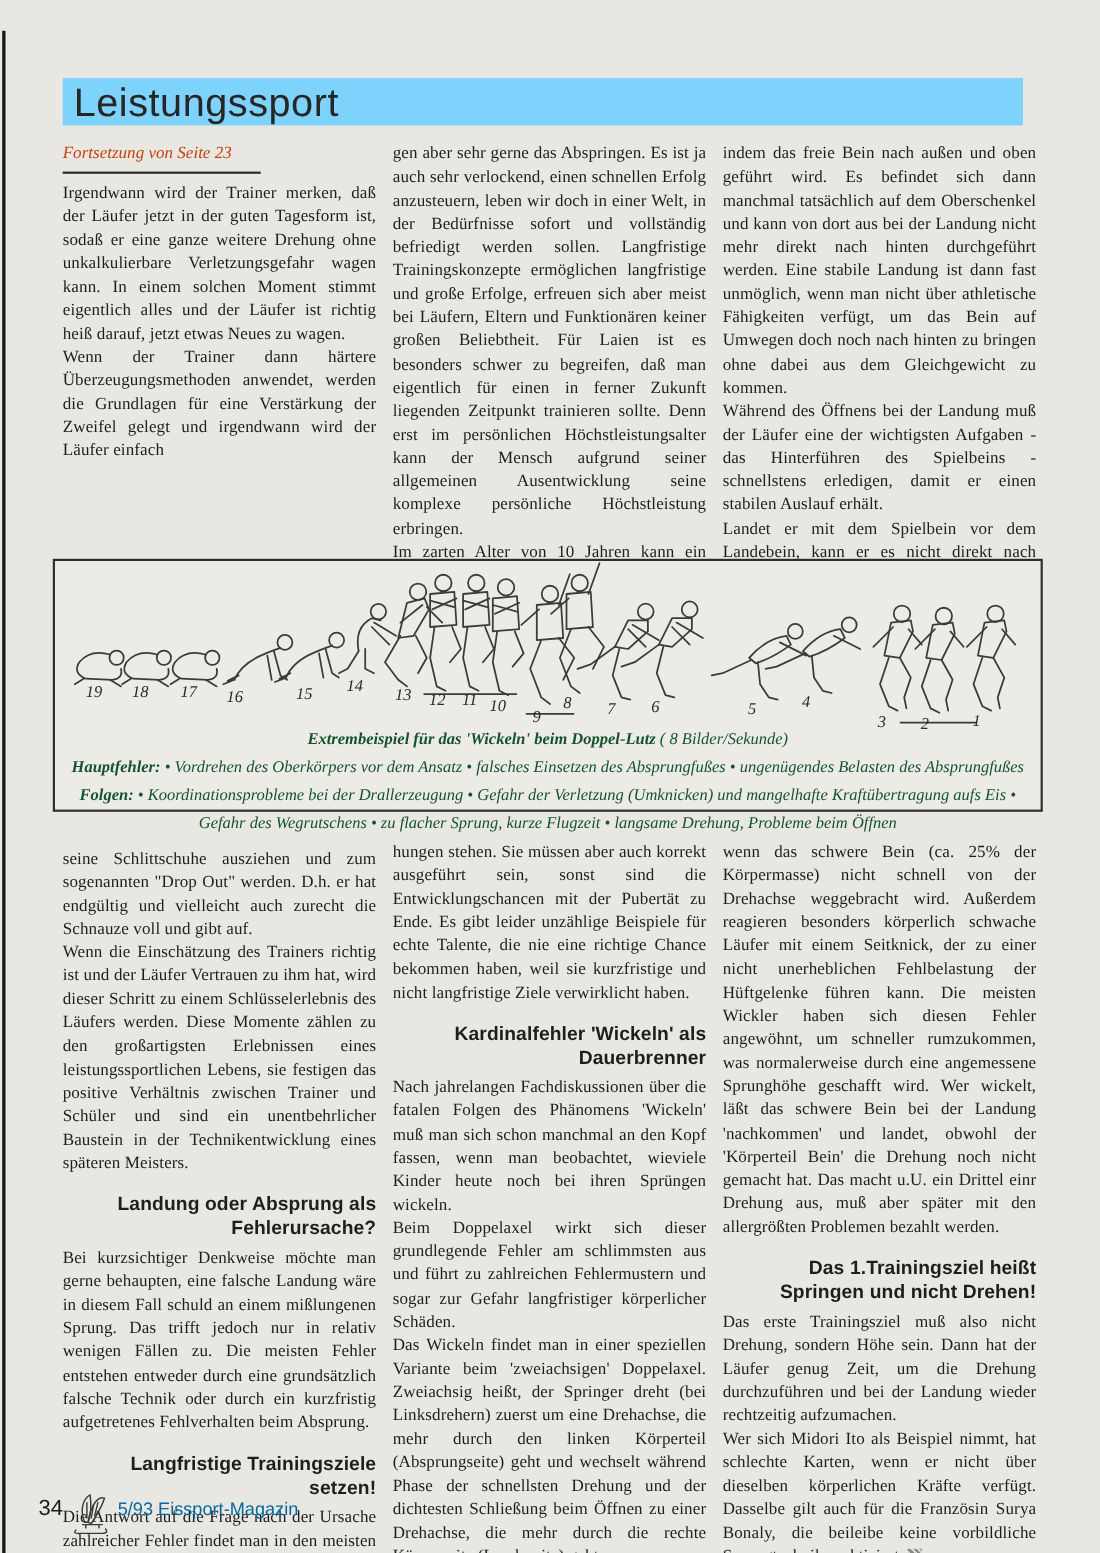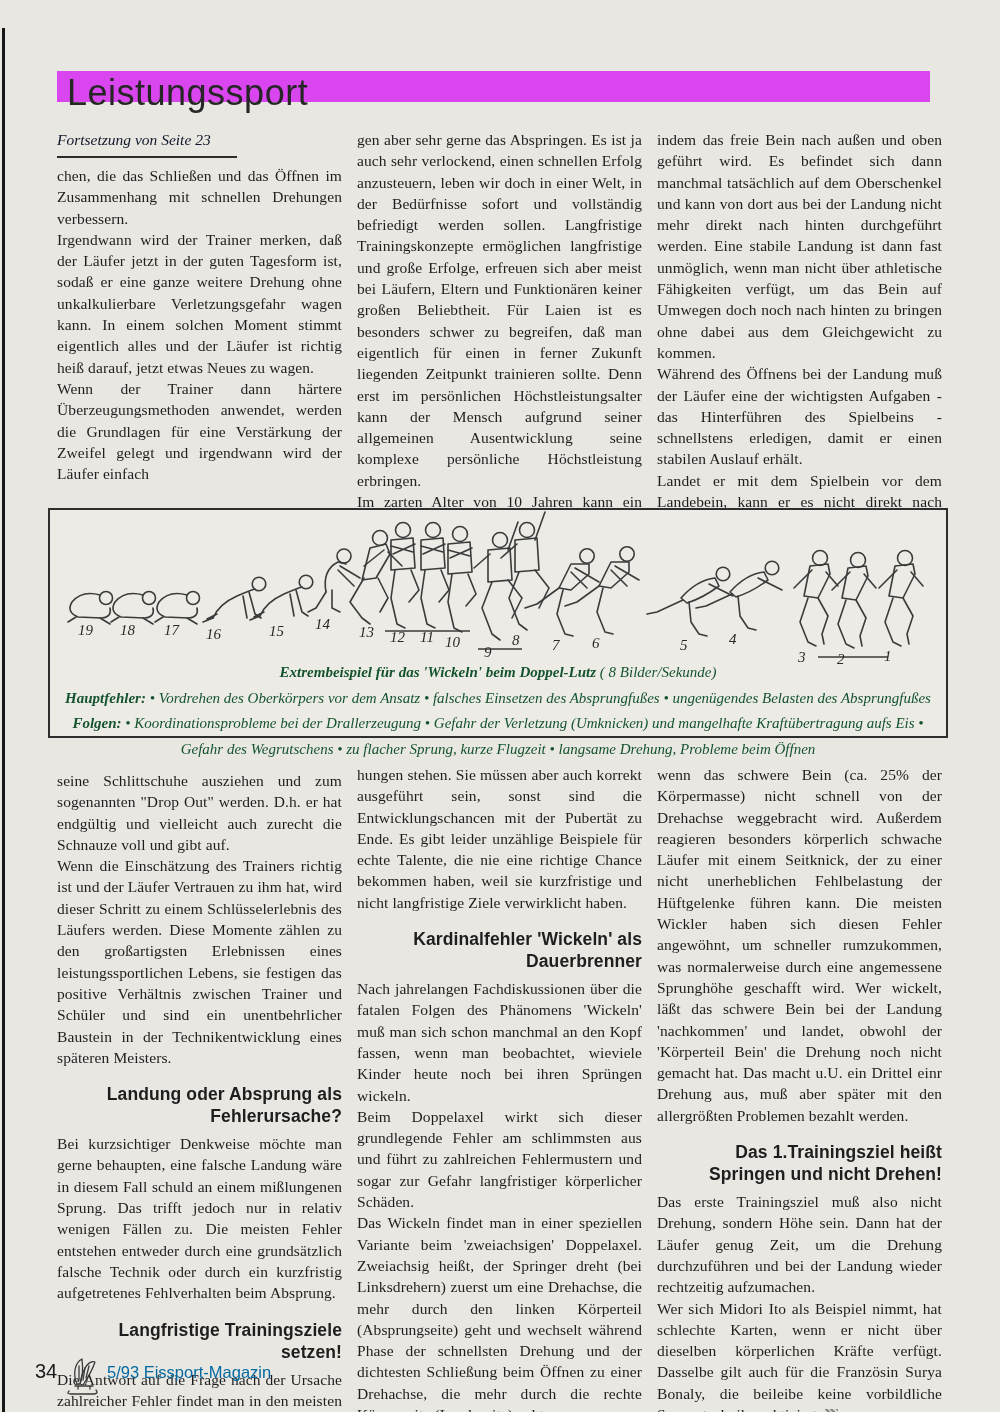--- a/index.html
+++ b/index.html
@@ -4,30 +4,30 @@
 <style>
   html,body{margin:0;padding:0;}
   body{background:#b9b7b3;}
   #page{
     position:relative; width:1000px; height:1412px; margin:0 auto;
     background:#e9e7e2; overflow:hidden;
     font-family:"Liberation Serif", serif; color:#1e1e1e;
   }
   .edge-line{position:absolute; left:2px; top:28px; width:3px; height:1384px; background:#161616;}
   .header-bar{
-    position:absolute; left:57px; top:71px; width:873px; height:31px;
-    background:#d946ef;
+    position:absolute; left:57px; top:71px; width:873px; height:43px;
+    background:#7dd3fc;
   }
   .header-bar .title{
     font-family:"Liberation Sans", sans-serif; font-size:36px; line-height:43px;
     color:#262626; padding-left:10px; letter-spacing:0.5px;
   }
   .cont-note{
     position:absolute; left:57px; top:131px; width:180px;
-    font-style:italic; font-size:15.5px; color:#0f172a;
+    font-style:italic; font-size:15.5px; color:#c2410c;
     border-bottom:2px solid #2c2c2c; padding-bottom:7px;
   }
   .col{
     position:absolute; width:285px; text-align:justify;
     font-size:15.5px; line-height:21.3px; letter-spacing:0.1px;
   }
   .col p{margin:0; padding:0;}
   .col .h{
     font-family:"Liberation Sans", sans-serif; font-weight:bold;
     font-size:17.5px; line-height:22px; text-align:right;
@@ -77,21 +77,20 @@
 <div id="page">
   <div class="edge-line"></div>
 
   <div class="header-bar">
     <div class="title">Leistungssport</div>
   </div>
 
   <div class="cont-note">Fortsetzung von Seite 23</div>
 
   <div class="col" id="col1-top">
-    <p>chen, die das Schließen und das Öffnen im Zusammenhang mit schnellen Drehungen verbessern.</p>
     <p>Irgendwann wird der Trainer merken, daß der Läufer jetzt in der guten Tagesform ist, sodaß er eine ganze weitere Drehung ohne unkalkulierbare Verletzungsgefahr wagen kann. In einem solchen Moment stimmt eigentlich alles und der Läufer ist richtig heiß darauf, jetzt etwas Neues zu wagen.</p>
     <p>Wenn der Trainer dann härtere Überzeugungsmethoden anwendet, werden die Grundlagen für eine Verstärkung der Zweifel gelegt und irgendwann wird der Läufer einfach</p>
   </div>
   <div class="col" id="col2-top">
     <p>gen aber sehr gerne das Abspringen. Es ist ja auch sehr verlockend, einen schnellen Erfolg anzusteuern, leben wir doch in einer Welt, in der Bedürfnisse sofort und vollständig befriedigt werden sollen. Langfristige Trainingskonzepte ermöglichen langfristige und große Erfolge, erfreuen sich aber meist bei Läufern, Eltern und Funktionären keiner großen Beliebtheit. Für Laien ist es besonders schwer zu begreifen, daß man eigentlich für einen in ferner Zukunft liegenden Zeitpunkt trainieren sollte. Denn erst im persönlichen Höchstleistungsalter kann der Mensch aufgrund seiner allgemeinen Ausentwicklung seine komplexe persönliche Höchstleistung erbringen.</p>
     <p>Im zarten Alter von 10 Jahren kann ein kleines, dünnes und mutiges Mädchen, das über die Probleme noch nicht so genau nachdenkt, schnell doppelte und dreifache Dre-</p>
   </div>
   <div class="col" id="col3-top">
     <p>indem das freie Bein nach außen und oben geführt wird. Es befindet sich dann manchmal tatsächlich auf dem Oberschenkel und kann von dort aus bei der Landung nicht mehr direkt nach hinten durchgeführt werden. Eine stabile Landung ist dann fast unmöglich, wenn man nicht über athletische Fähigkeiten verfügt, um das Bein auf Umwegen doch noch nach hinten zu bringen ohne dabei aus dem Gleichgewicht zu kommen.</p>
     <p>Während des Öffnens bei der Landung muß der Läufer eine der wichtigsten Aufgaben - das Hinterführen des Spielbeins - schnellstens erledigen, damit er einen stabilen Auslauf erhält.</p>

